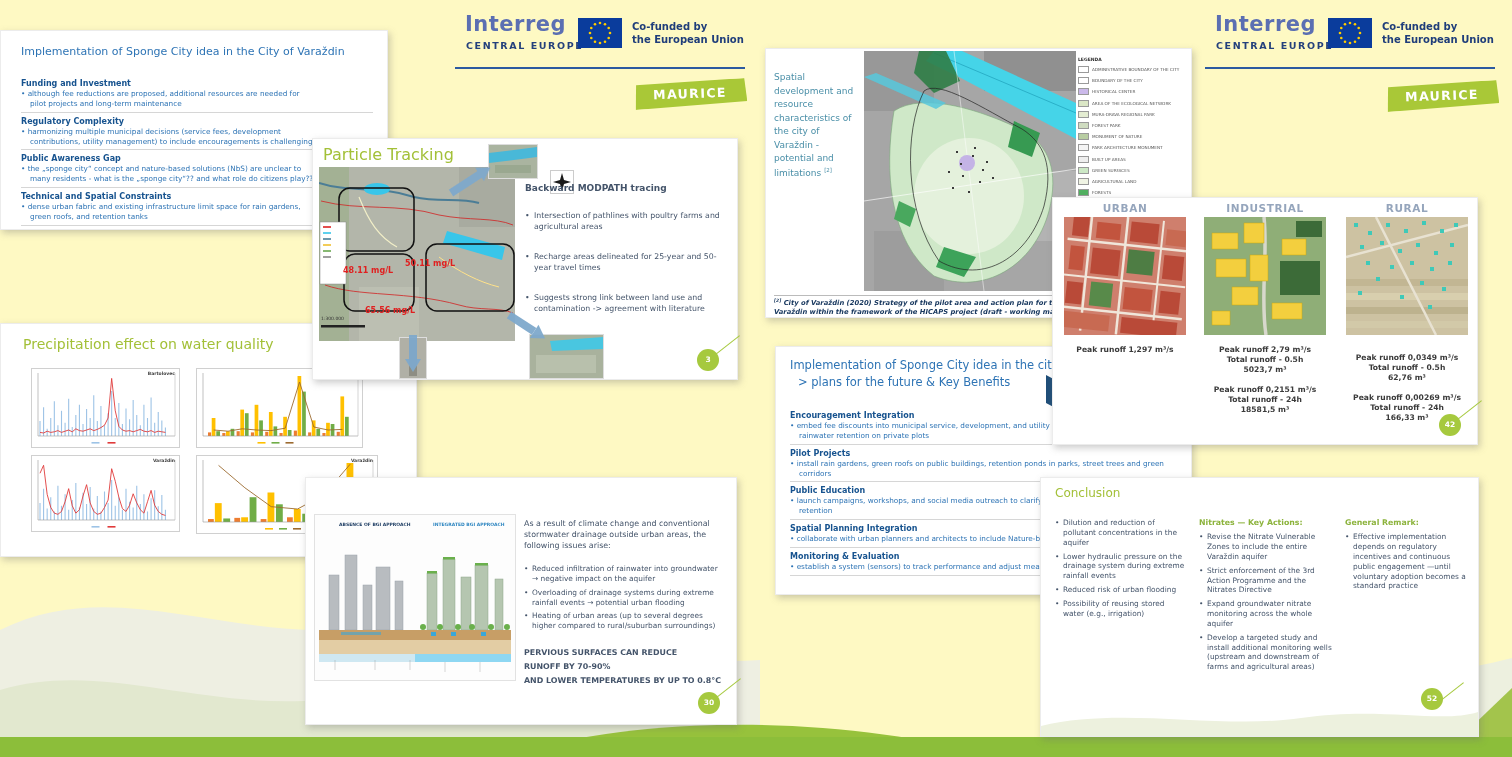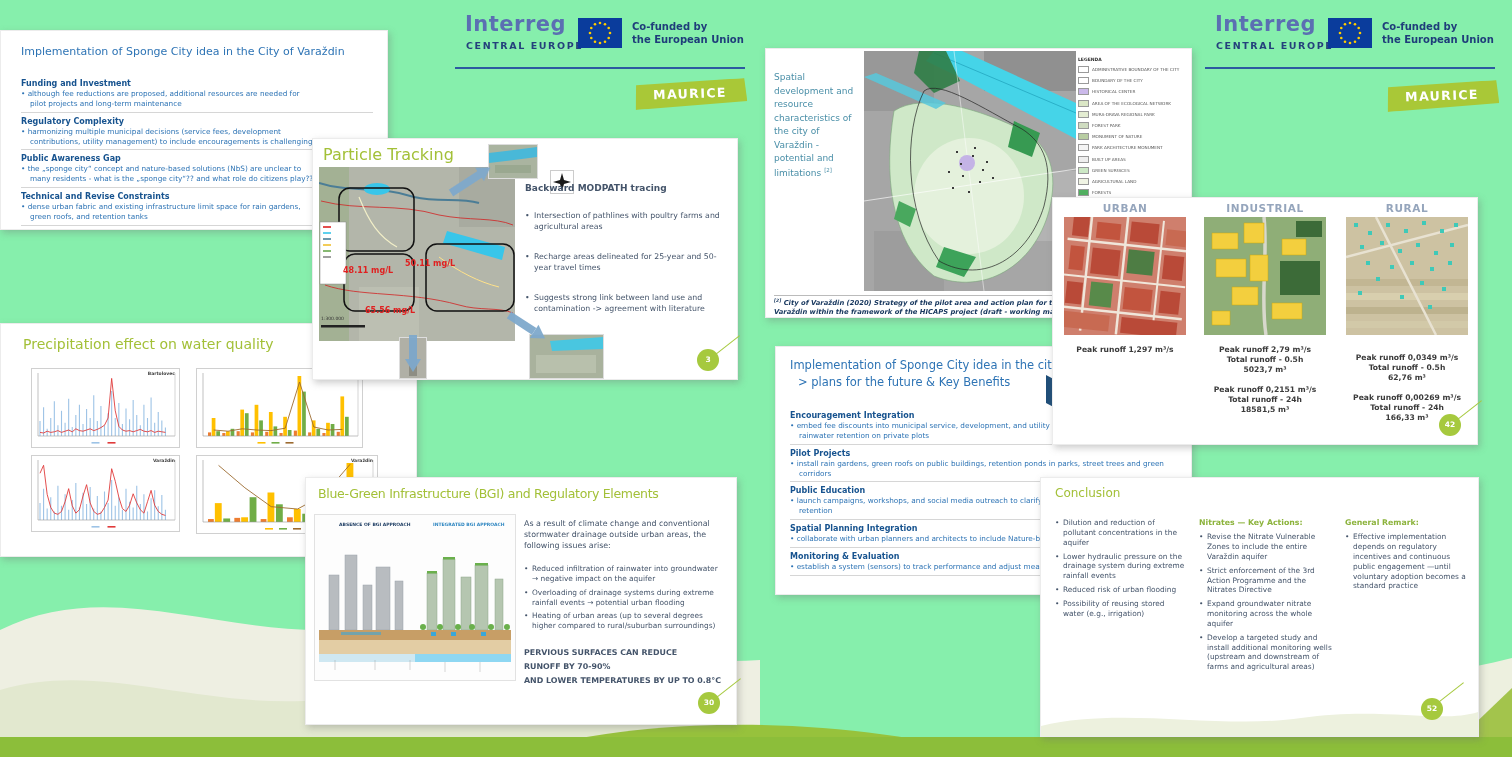--- a/index.html
+++ b/index.html
@@ -1,16 +1,16 @@
 <!DOCTYPE html>
 <html><head>
 <meta charset="utf-8">
 <style>
   html,body{margin:0;padding:0;background:#fff;}
-  .stage{position:relative;width:1512px;height:757px;background:#86efac;overflow:hidden;
+  .stage{position:relative;width:1512px;height:757px;background:#fef9c3;overflow:hidden;
          font-family:"DejaVu Sans","Liberation Sans",sans-serif;color:#333;}
   .abs{position:absolute;}
   .slide{position:absolute;background:#fff;border:1px solid #ececec;
          box-shadow:2px 3px 7px rgba(110,110,110,.35);}
   
   .logo-block{position:absolute;width:300px;height:112px;}
   .iw{position:absolute;left:10px;top:2px;font-size:21px;font-weight:bold;color:#5b6fb2;letter-spacing:.5px;}
   .ice{position:absolute;left:11px;top:30px;font-size:9.5px;font-weight:bold;color:#24407C;letter-spacing:1.6px;}
   .euflag{position:absolute;left:123px;top:8px;width:44px;height:30px;background:#0a3c9c;}
   .cofund{position:absolute;left:177px;top:10px;font-size:10px;font-weight:bold;color:#1F3D7A;line-height:13px;}
@@ -127,21 +127,21 @@
         <div class="sec-h">Regulatory Complexity</div>
         <span class="ln l1">harmonizing multiple municipal decisions (service fees, development</span>
         <span class="ln">contributions, utility management) to include encouragements is challenging</span>
       </div>
       <div class="sec">
         <div class="sec-h">Public Awareness Gap</div>
         <span class="ln l1">the „sponge city“ concept and nature-based solutions (NbS) are unclear to</span>
         <span class="ln">many residents - what is the „sponge city“?? and what role do citizens play??</span>
       </div>
       <div class="sec">
-        <div class="sec-h">Technical and Revise Constraints</div>
+        <div class="sec-h">Technical and Spatial Constraints</div>
         <span class="ln l1">dense urban fabric and existing infrastructure limit space for rain gardens,</span>
         <span class="ln">green roofs, and retention tanks</span>
       </div>
     </div>
   </div>
 
   <div class="slide" style="left:765px;top:48px;width:425px;height:268px;z-index:2;">
     <div class="abs" style="left:8px;top:22px;width:86px;font-size:9px;color:#4A8FA8;line-height:1.5;">
       <span>Spatial development and resource characteristics of the city of Varaždin - potential and limitations</span>
       <sup style="font-size:5.5px;">[2]</sup>
@@ -641,21 +641,20 @@
         <div class="cap">Peak runoff 0,00269 m³/s</div>
         <div class="cap">Total runoff - 24h</div>
         <div class="cap">166,33 m³</div>
       </div>
     </div>
     <div class="pgline" style="left:400px;top:212px;"></div>
     <div class="pgc" style="left:386px;top:216px;">42</div>
   </div>
 
   <div class="slide" style="left:305px;top:477px;width:430px;height:246px;z-index:5;">
-    <div class="abs t-green" style="left:12px;top:8px;font-size:12.5px;letter-spacing:-0.3px;white-space:nowrap;">Blue-Green Infrastructure (BGI) and Regulatory Elements</div>
     <svg class="abs" style="left:8px;top:36px;border:1px solid #e2e2e2;" width="200" height="165" viewBox="0 0 200 165">
       <rect width="200" height="165" fill="#fdfdfd"></rect>
       <text x="24" y="11" font-size="4.5" font-weight="bold" fill="#17375E">ABSENCE OF BGI APPROACH</text>
       <text x="118" y="11" font-size="4.5" font-weight="bold" fill="#2e86c1">INTEGRATED BGI APPROACH</text>
       <g fill="#b8bcc0" stroke="#9aa2aa" stroke-width="0.5">
         <rect x="14" y="60" width="10" height="55"></rect>
           <rect x="30" y="40" width="12" height="75"></rect>
         <rect x="48" y="70" width="9" height="45"></rect>
           <rect x="61" y="52" width="14" height="63"></rect>
         <rect x="80" y="66" width="8" height="49"></rect>
@@ -727,16 +726,16 @@
       <div class="cb">Revise the Nitrate Vulnerable Zones to include the entire Varaždin aquifer</div>
       <div class="cb">Strict enforcement of the 3rd Action Programme and the Nitrates Directive</div>
       <div class="cb">Expand groundwater nitrate monitoring across the whole aquifer</div>
       <div class="cb">Develop a targeted study and install additional monitoring wells (upstream and downstream of farms and agricultural areas)</div>
     </div>
     <div class="abs" style="left:304px;top:40px;width:122px;">
       <div class="con-h">General Remark:</div>
       <div class="cb">Effective implementation depends on regulatory incentives and continuous public engagement —until voluntary adoption becomes a standard practice</div>
     </div>
     <div class="pgline" style="left:394px;top:214px;"></div>
-    <div class="pgc" style="left:380px;top:220px;">52</div>
+    <div class="pgc" style="left:380px;top:210px;">52</div>
   </div>
 
 </div>
 
 </body></html>

